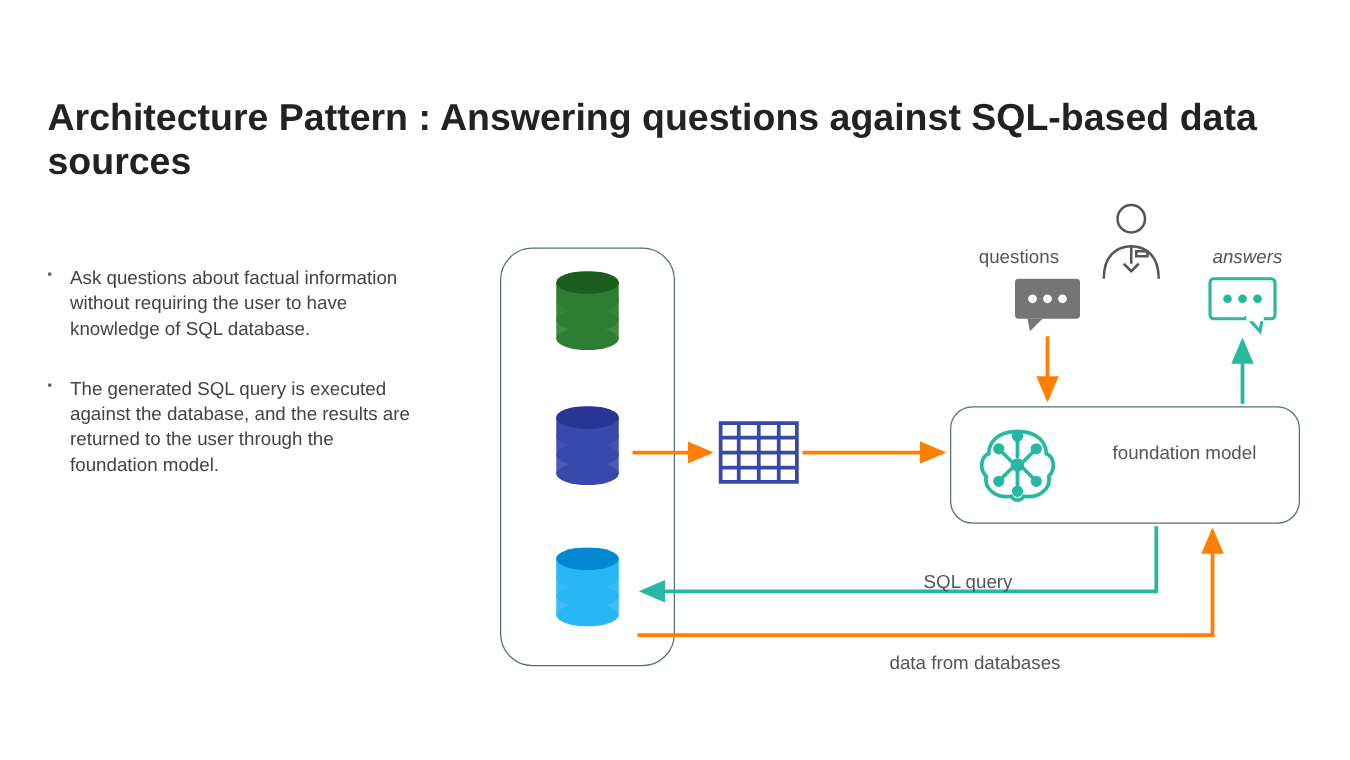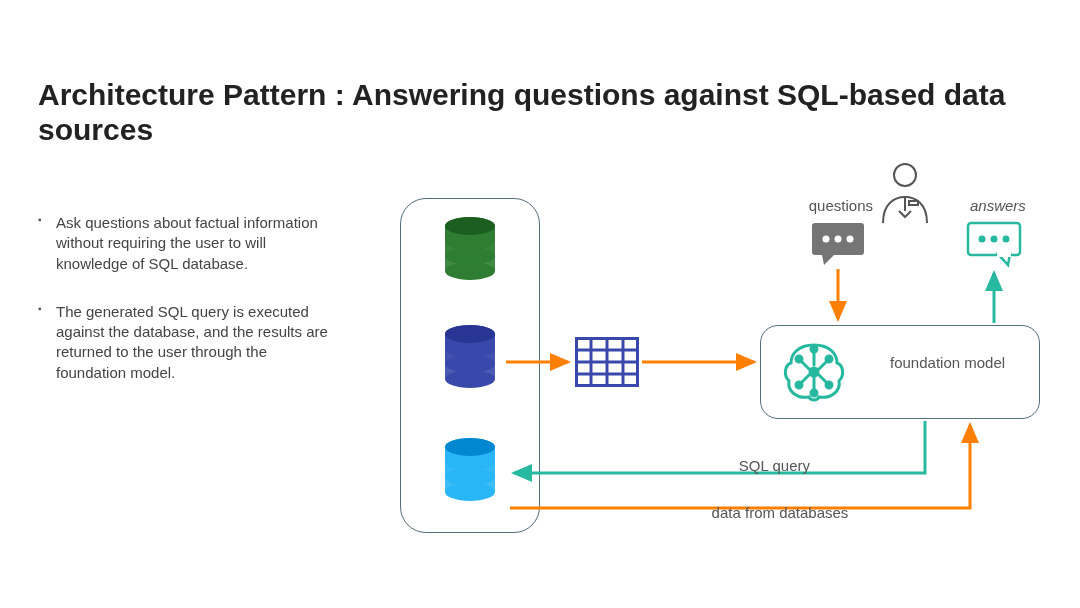--- a/index.html
+++ b/index.html
@@ -12,34 +12,34 @@
   .bullets li::before { content: "▪"; position: absolute; left: 0; top: 0; font-size: 10px; color: #555; }
   .diagram { position: absolute; left: 370px; top: 120px; width: 700px; height: 480px; }
   .db-box { position: absolute; left: 30px; top: 35px; width: 140px; height: 335px; border: 1.5px solid #546e7a; border-radius: 26px; }
   .db-icon { position: absolute; left: 50%; transform: translateX(-50%); }
   .label { font-size: 15px; color: #555; position: absolute; text-align: left; line-height: 1.2; }
   .db-label { left: 30px; top: 378px; width: 140px; }
   .meta-label { left: 202px; top: 234px; width: 90px; }
   .fm-box { position: absolute; left: 390px; top: 162px; width: 280px; height: 94px; border: 1.5px solid #546e7a; border-radius: 18px; display: flex; align-items: center; }
   .fm-box svg { margin-left: 18px; }
   .fm-label { position: absolute; left: 520px; top: 191px; width: 120px; }
-  .q-label { left: 413px; top: 34px; width: 90px; text-align:right; }
+  .q-label { left: 413px; top: 34px; width: 90px; }
   .a-label { left: 600px; top: 34px; width: 80px; text-align:left;font-style:italic; }
   .sql-label { left: 300px; top: 294px; width: 140px; text-align:right; }
-  .data-label { left: 285px; top: 341px; width: 250px; text-align:center; }
+  .data-label { left: 285px; top: 359px; width: 250px; text-align:center; }
 </style>
 </head>
 <body>
 
 <div class="slide">
   <h1 class="title">Architecture Pattern : Answering questions against SQL-based data sources</h1>
 
   <div class="bullets">
     <ul>
-      <li>Ask questions about factual information without requiring the user to will knowledge of SQL  database.</li>
+      <li>Ask questions about factual information without requiring the user to have knowledge of SQL  database.</li>
       <li>The generated SQL query is executed against the database, and the results are returned to the user through the foundation model.</li>
     </ul>
   </div>
 
   <div class="diagram">
 
     <div class="db-box"></div>
 
     <svg class="db-icon" style="left:100px; top:54px;" width="54" height="70" viewBox="0 0 54 70">
       <g fill="#2e7d32">

